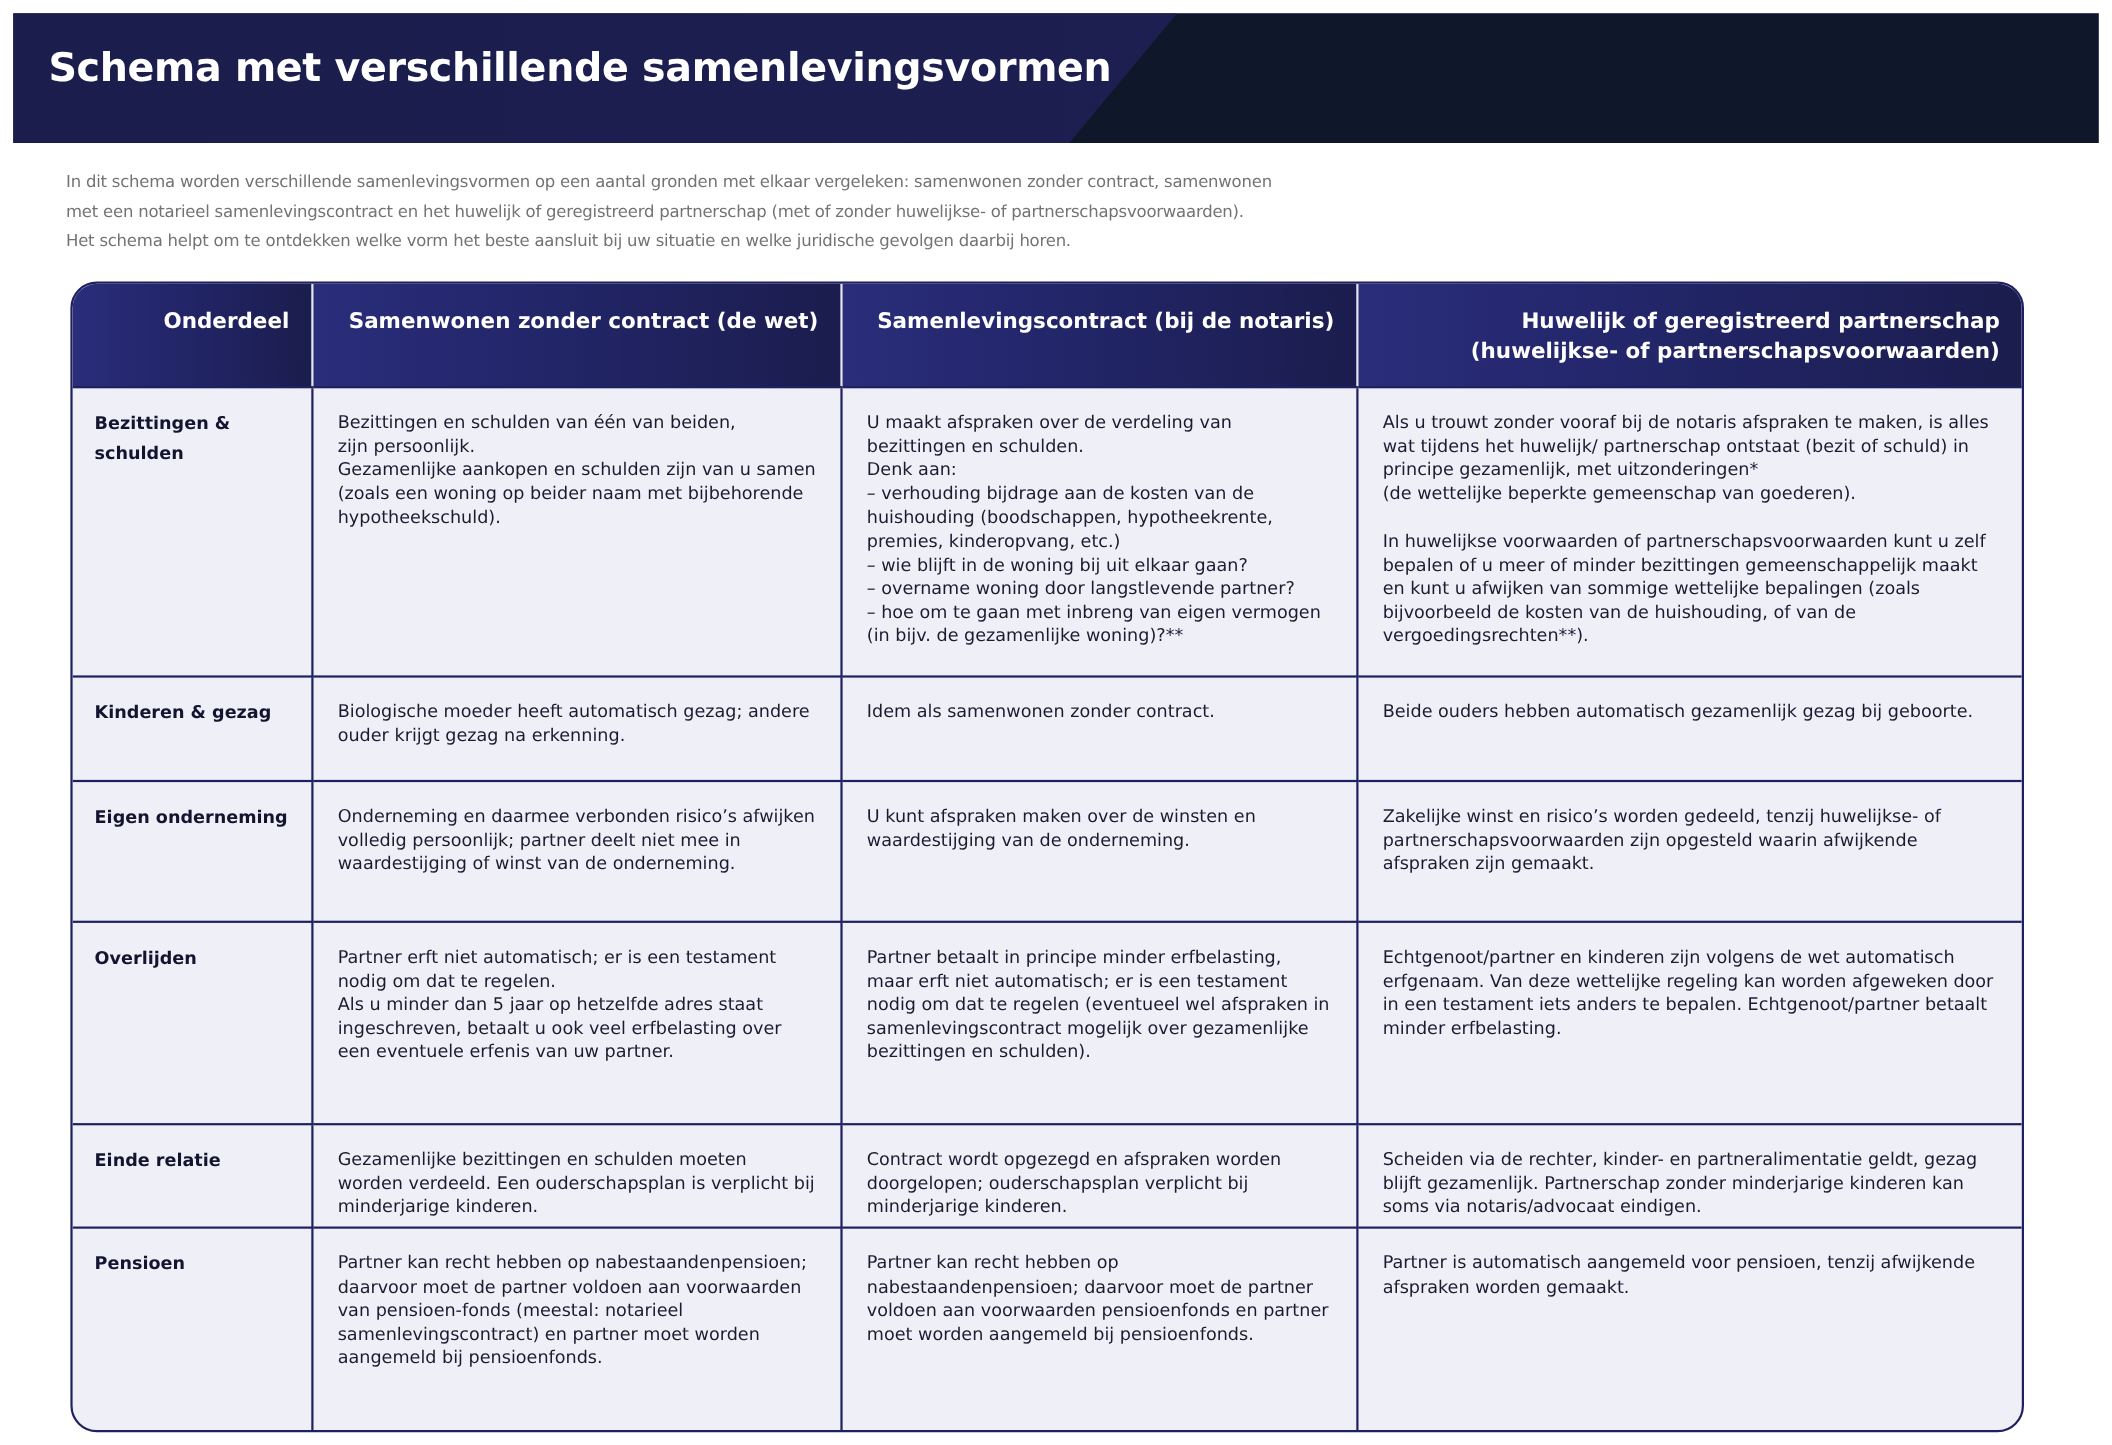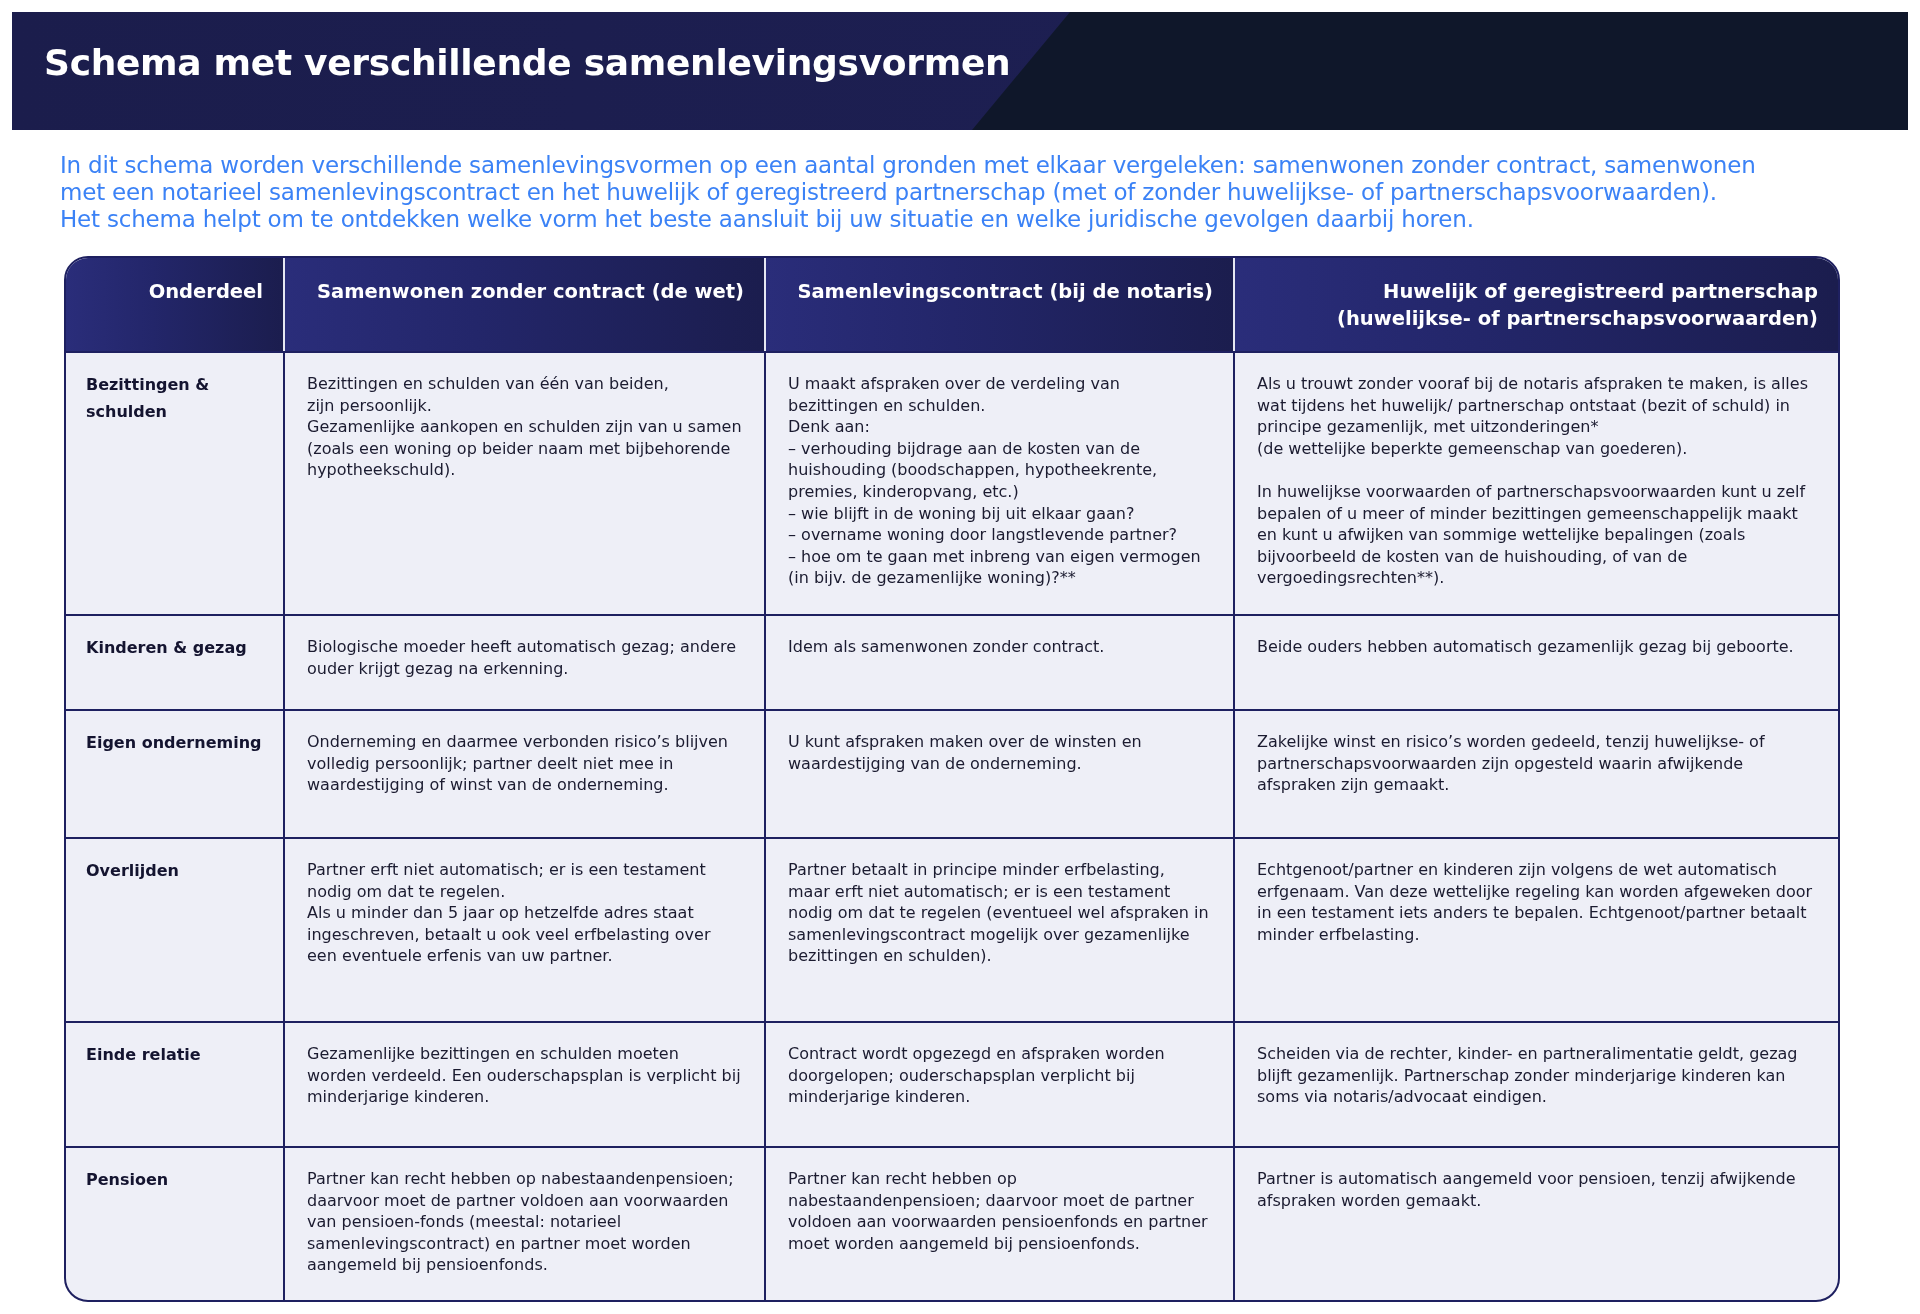--- a/index.html
+++ b/index.html
@@ -16,22 +16,22 @@
     clip-path: polygon(0 0, 1058px 0, 960px 100%, 0 100%);
   }
   .banner h1 {
     position: absolute; left: 32px; top: 30px;
     font-family: "DejaVu Sans", sans-serif; font-weight: bold;
     font-size: 36px; color: #ffffff; letter-spacing: -0.3px;
   }
 
   .intro {
     position: absolute; left: 60px; top: 152px; width: 1560px;
-    font-family: "DejaVu Sans", sans-serif; font-size: 23px; line-height: 27px;
-    color: #3b82f6; letter-spacing: -0.2px;
+    font-family: "DejaVu Sans", sans-serif; font-size: 15px; line-height: 27px;
+    color: #737373; letter-spacing: -0.2px;
   }
   .intro p { white-space: nowrap; }
 
   .table-wrap {
     position: absolute; left: 64px; top: 256px; width: 1776px; height: 1046px;
     border: 2px solid #1e2060; border-radius: 24px; overflow: hidden;
     background: #eeeff7;
   }
   table { border-collapse: collapse; width: 100%; height: 100%; table-layout: fixed; }
   th, td { border: 2px solid #1e2060; vertical-align: top; text-align: left; }
@@ -63,21 +63,21 @@
 
   col.c0 { width: 218px; }
   col.c1 { width: 481px; }
   col.c2 { width: 469px; }
   col.c3 { width: auto; }
 
   tr.r0 { height: 263px; }
   tr.r1 { height: 95px; }
   tr.r2 { height: 128px; }
   tr.r3 { height: 184px; }
-  tr.r4 { height: 125px; padding-left: 48px; }
+  tr.r4 { height: 94px; padding-left: 48px; }
   tr.r5 { height: auto; padding-left: 32px; }
 </style>
 </head>
 <body>
 
 <div class="banner">
   <div class="dark"></div>
   <h1>Schema met verschillende samenlevingsvormen</h1>
 </div>
 
@@ -122,21 +122,21 @@
 In huwelijkse voorwaarden of partnerschapsvoorwaarden kunt u zelf bepalen of u meer of minder bezittingen gemeenschappelijk maakt en kunt u afwijken van sommige wettelijke bepalingen (zoals bijvoorbeeld de kosten van de huishouding, of van de vergoedingsrechten**).</td>
       </tr>
       <tr class="r1">
         <td class="label">Kinderen &amp; gezag</td>
         <td class="cell">Biologische moeder heeft automatisch gezag; andere ouder krijgt gezag na erkenning.</td>
         <td class="cell">Idem als samenwonen zonder contract.</td>
         <td class="cell">Beide ouders hebben automatisch gezamenlijk gezag bij geboorte.</td>
       </tr>
       <tr class="r2">
         <td class="label">Eigen onderneming</td>
-        <td class="cell">Onderneming en daarmee verbonden risico’s blijven volledig persoonlijk; partner deelt niet mee in waardestijging of winst van de onderneming.</td>
+        <td class="cell">Onderneming en daarmee verbonden risico’s afwijken volledig persoonlijk; partner deelt niet mee in waardestijging of winst van de onderneming.</td>
         <td class="cell">U kunt afspraken maken over de winsten en waardestijging van de onderneming.</td>
         <td class="cell">Zakelijke winst en risico’s worden gedeeld, tenzij huwelijkse- of partnerschapsvoorwaarden zijn opgesteld waarin afwijkende afspraken zijn gemaakt.</td>
       </tr>
       <tr class="r3">
         <td class="label">Overlijden</td>
         <td class="cell">Partner erft niet automatisch; er is een testament nodig om dat te regelen.
 Als u minder dan 5 jaar op hetzelfde adres staat ingeschreven, betaalt u ook veel erfbelasting over een eventuele erfenis van uw partner.</td>
         <td class="cell">Partner betaalt in principe minder erfbelasting, maar erft niet automatisch; er is een testament nodig om dat te regelen (eventueel wel afspraken in samenlevingscontract mogelijk over gezamenlijke bezittingen en schulden).</td>
         <td class="cell">Echtgenoot/partner en kinderen zijn volgens de wet automatisch erfgenaam. Van deze wettelijke regeling kan worden afgeweken door in een testament iets anders te bepalen. Echtgenoot/partner betaalt minder erfbelasting.</td>
       </tr>

